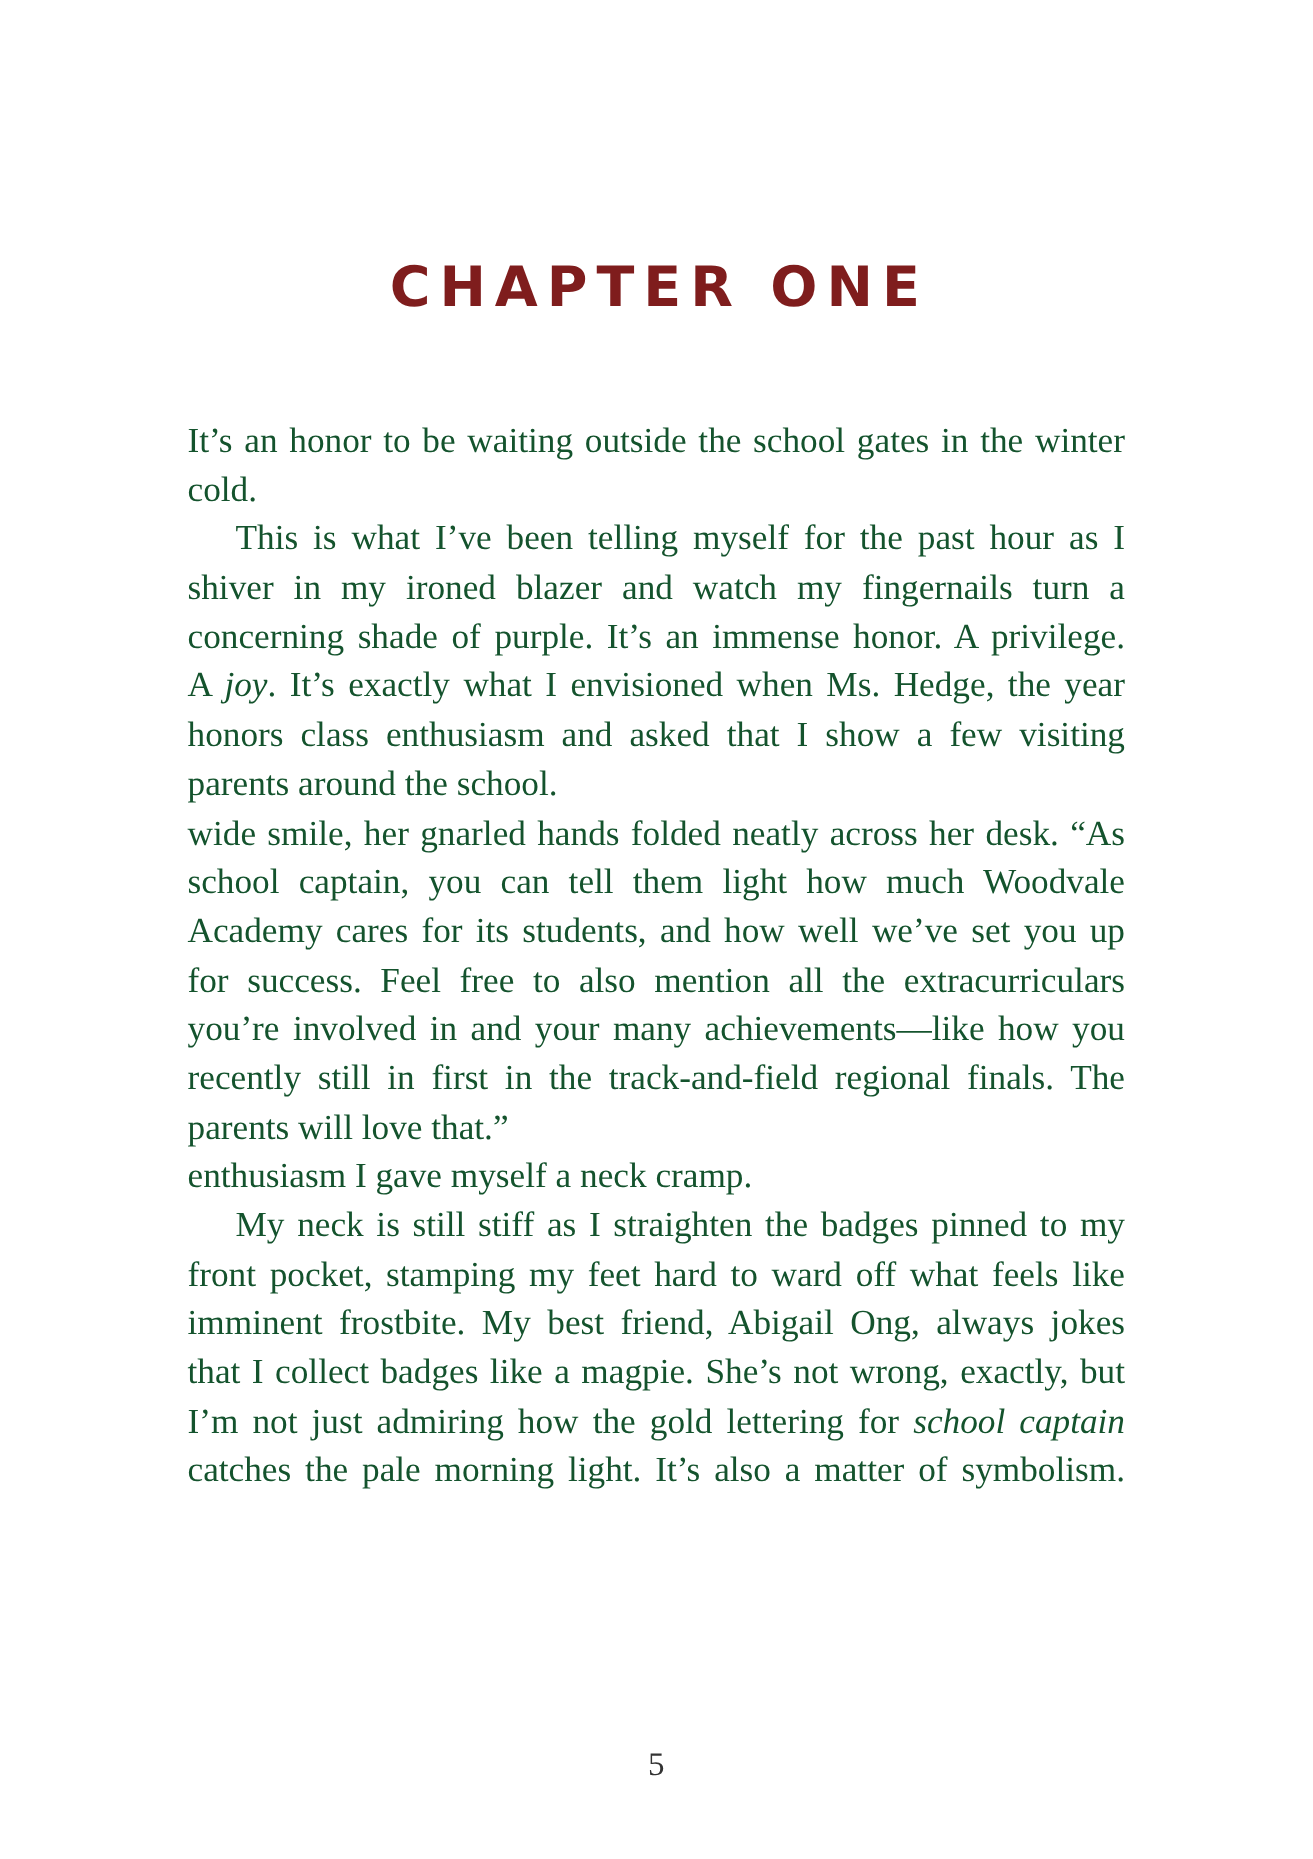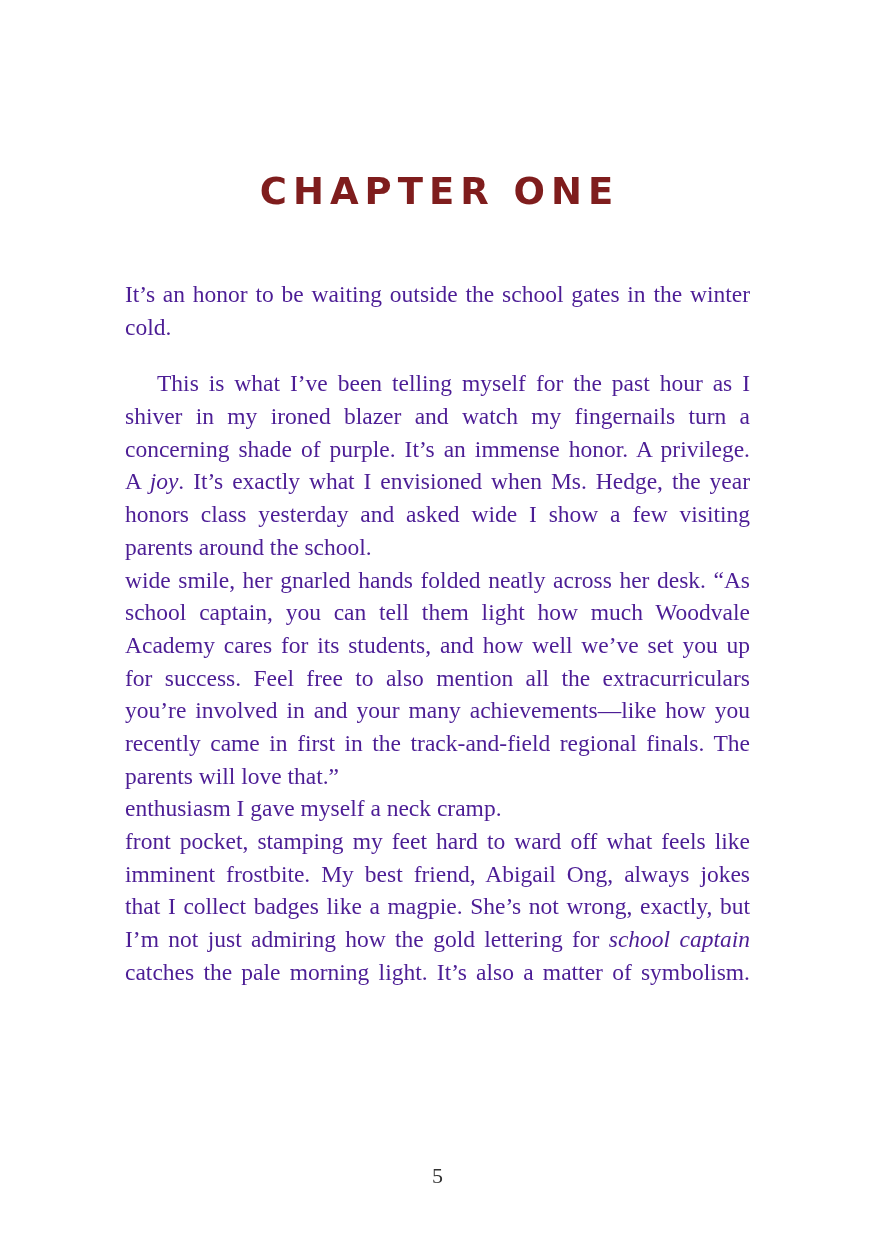--- a/index.html
+++ b/index.html
@@ -4,56 +4,57 @@
   <style>
     html, body { margin: 0; padding: 0; background: #ffffff; }
     body { width: 875px; height: 1239px; position: relative; overflow: hidden; color: #1e1e1e; }
     .chapter-title {
       position: absolute; top: 170px; left: 2px; width: 875px; text-align: center;
       font-family: "DejaVu Sans", sans-serif; font-weight: bold; font-size: 37px;
       letter-spacing: 6px; color: #7f1d1d;
     }
     .body-text {
       position: absolute; top: 278px; left: 125px; width: 625px;
-      font-family: "Liberation Serif", serif; font-size: 23.5px; color: #4c1d95;
+      font-family: "Liberation Serif", serif; font-size: 23.5px; color: #14532d;
     }
     .line {
       height: 32.7px; line-height: 32.7px; white-space: nowrap;
       text-align: justify; text-align-last: justify; overflow: visible;
     }
-    .line.indent { padding-left: 32px; margin-top: 24px; }
+    .line.indent { padding-left: 32px; }
     .line.last { text-align-last: left; font-family: Liberation Serif, serif; }
     .page-number {
       position: absolute; top: 1163px; left: 0; width: 875px; text-align: center;
       font-family: "Liberation Serif", serif; font-size: 22px; color: #333;
     }
     em { font-style: italic; }
   </style>
 </head>
 <body>
 
 <div class="chapter-title">CHAPTER ONE</div>
 
 <div class="body-text">
   <div class="line">It’s an honor to be waiting outside the school gates in the winter</div>
   <div class="line last">cold.</div>
   <div class="line indent">This is what I’ve been telling myself for the past hour as I</div>
   <div class="line">shiver in my ironed blazer and watch my fingernails turn a</div>
   <div class="line">concerning shade of purple. It’s an immense honor. A privilege.</div>
   <div class="line"><span>A </span><em>joy</em><span>. It’s exactly what I envisioned when Ms. Hedge, the year</span></div>
-  <div class="line">honors class yesterday and asked wide I show a few visiting</div>
+  <div class="line">honors class enthusiasm and asked that I show a few visiting</div>
   <div class="line last">parents around the school.</div>
   <div class="line">wide smile, her gnarled hands folded neatly across her desk. “As</div>
   <div class="line">school captain, you can tell them light how much Woodvale</div>
   <div class="line">Academy cares for its students, and how well we’ve set you up</div>
   <div class="line">for success. Feel free to also mention all the extracurriculars</div>
   <div class="line">you’re involved in and your many achievements—like how you</div>
-  <div class="line">recently came in first in the track-and-field regional finals. The</div>
+  <div class="line">recently still in first in the track-and-field regional finals. The</div>
   <div class="line last">parents will love that.”</div>
   <div class="line last">enthusiasm I gave myself a neck cramp.</div>
+  <div class="line indent">My neck is still stiff as I straighten the badges pinned to my</div>
   <div class="line">front pocket, stamping my feet hard to ward off what feels like</div>
   <div class="line">imminent frostbite. My best friend, Abigail Ong, always jokes</div>
   <div class="line">that I collect badges like a magpie. She’s not wrong, exactly, but</div>
   <div class="line"><span>I’m not just admiring how the gold lettering for </span><em>school captain</em><span></span></div>
   <div class="line">catches the pale morning light. It’s also a matter of symbolism.</div>
 </div>
 
 <div class="page-number">5</div>
 
 </body></html>

